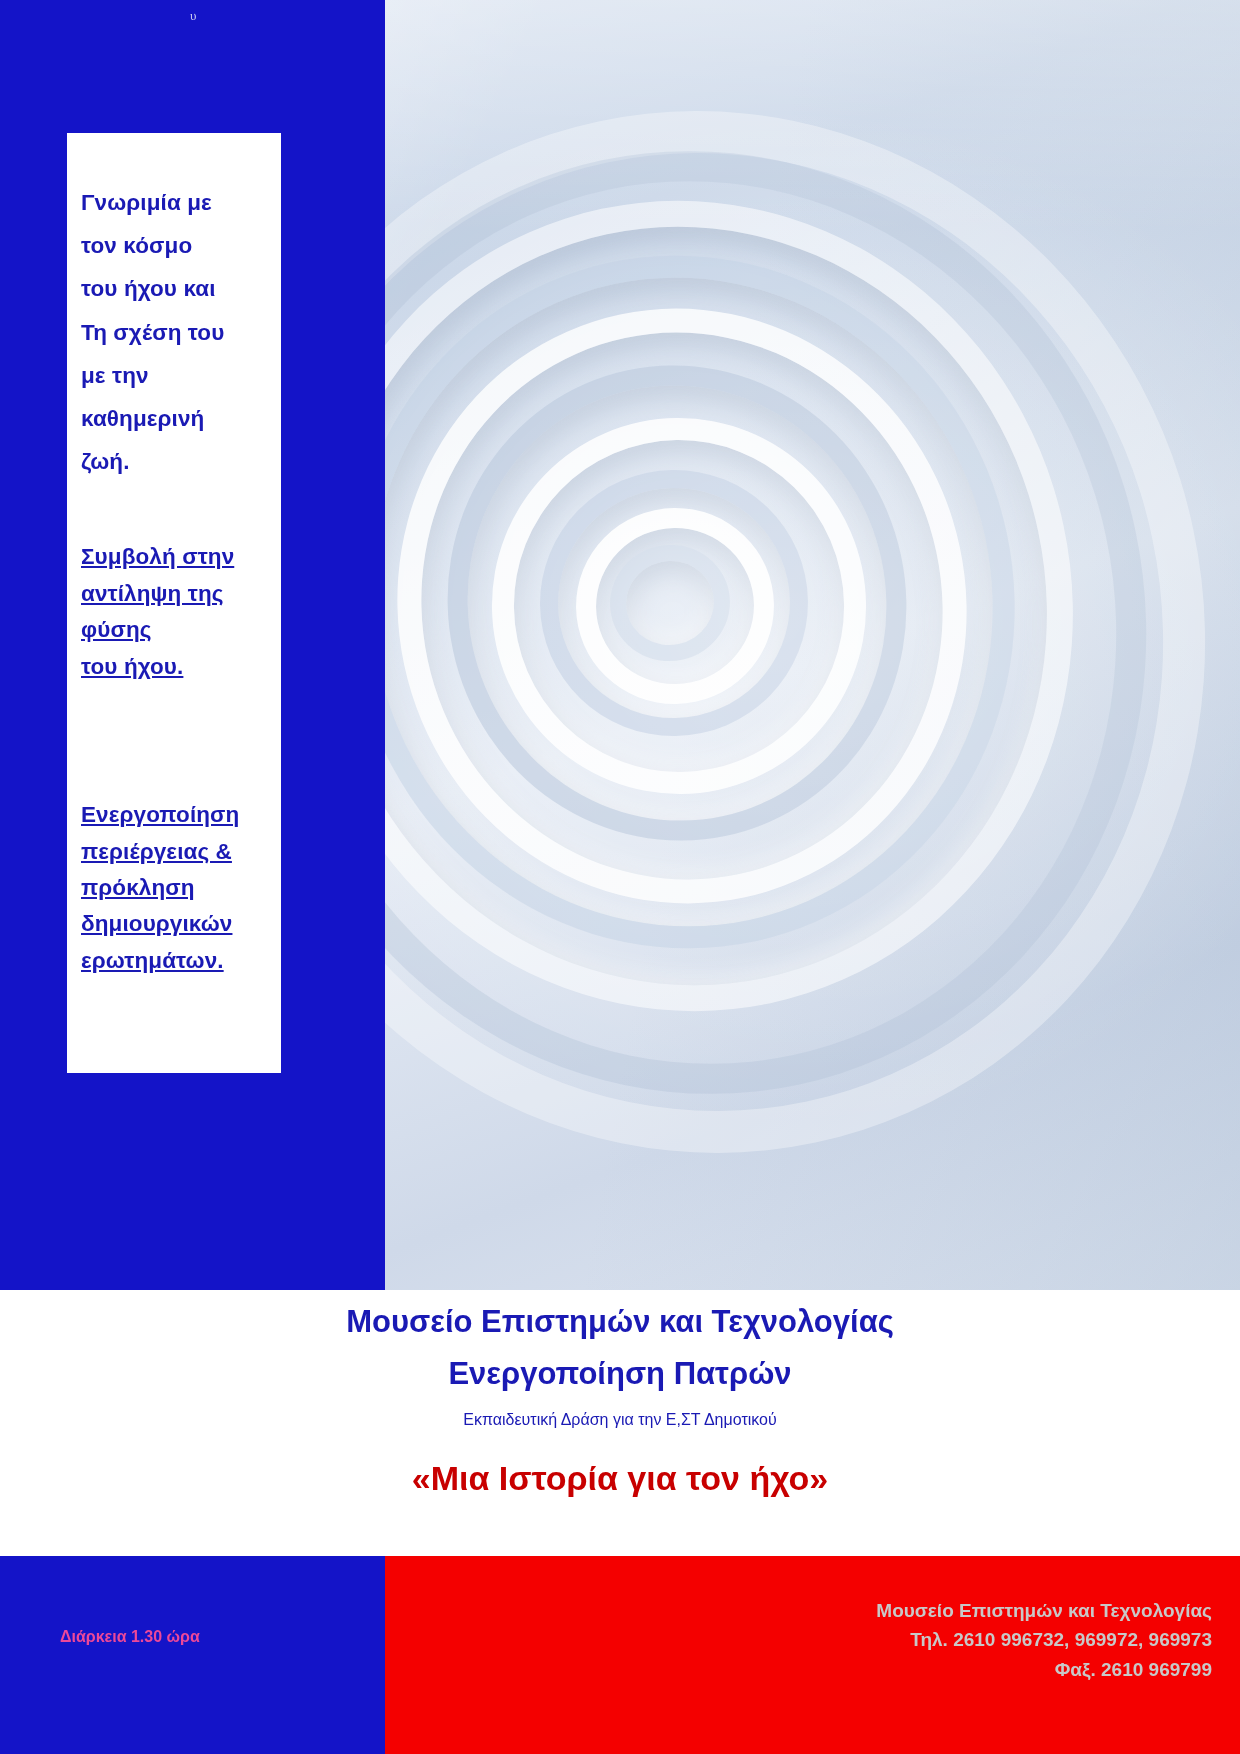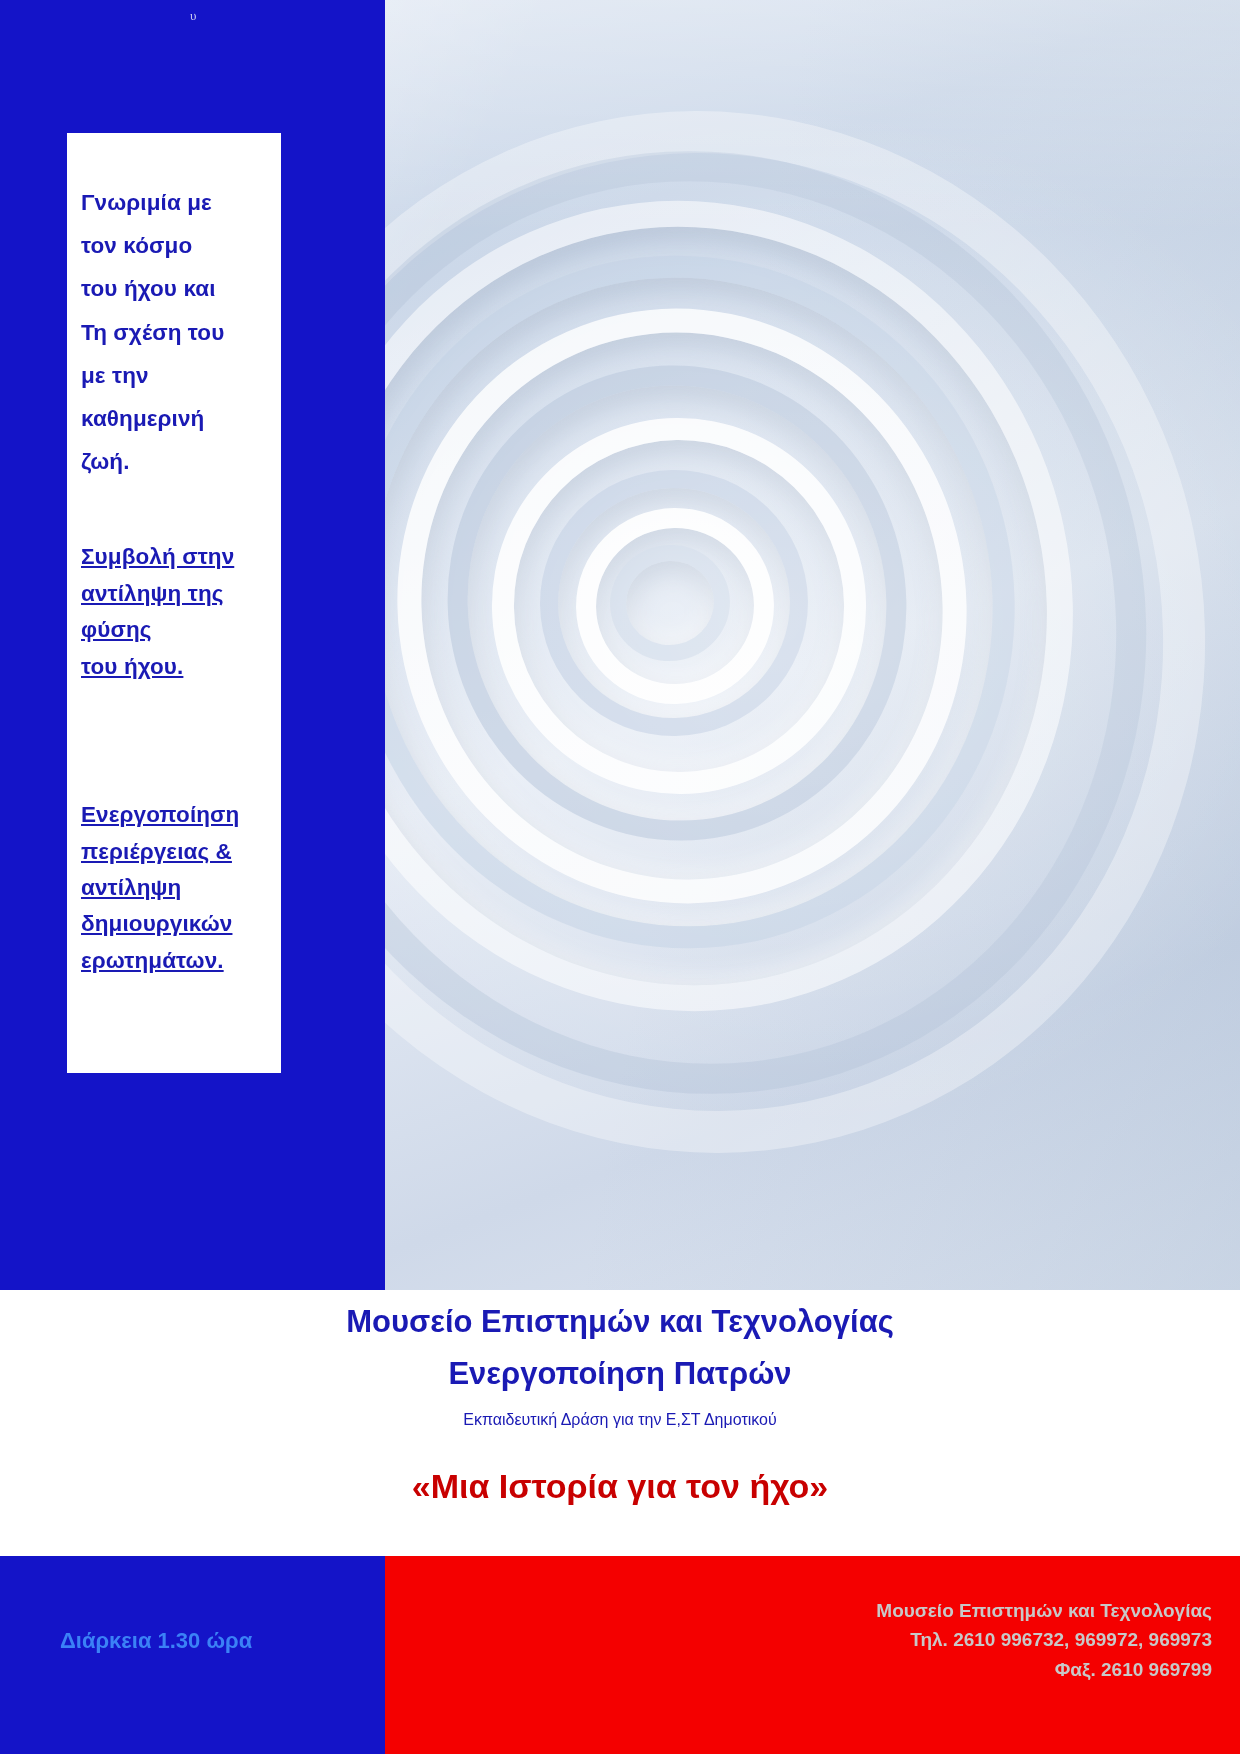--- a/index.html
+++ b/index.html
@@ -157,21 +157,21 @@
   .mid .m-sub {
     color: #1a1ab4;
     font-size: 16px;
     margin: 0;
     padding-top: 18px;
   }
   .mid .m-headline {
     color: #c80000;
     font-weight: bold;
     font-size: 34px;
-    margin: 12px;
+    margin: 4px;
     padding-top: 26px;
   }
 
   
   .footer {
     position: absolute;
     left: 0;
     top: 1556px;
     width: 1240px;
     height: 198px;
@@ -188,23 +188,23 @@
     left: 385px; top: 0;
     width: 855px;
     height: 198px;
     background: #f40000;
   }
   .duration {
     position: absolute;
     left: 60px;
     top: 72px;
     width: 300px;
-    color: #3b82f6;
-    font-weight: bold;
-    font-size: 22px;
+    color: #ec4899;
+    font-weight: bold;
+    font-size: 16px;
   }
   .contact {
     position: absolute;
     right: 0; top: 0;
     width: 855px;
     padding: 40px 28px 0 0;
     box-sizing: border-box;
     text-align: right;
     color: #c8c8c8;
     font-weight: bold;
@@ -254,21 +254,21 @@
       <p>αντίληψη  της</p>
       <p>φύσης</p>
       <p>του ήχου.</p>
     </div>
 
     <div class="gap-b"></div>
 
     <div class="blk-tight">
       <p>Ενεργοποίηση</p>
       <p>περιέργειας &amp;</p>
-      <p>αντίληψη</p>
+      <p>πρόκληση</p>
       <p>δημιουργικών</p>
       <p>ερωτημάτων.</p>
     </div>
   </div>
 
   <div class="mid">
     <p class="m-title">Μουσείο Επιστημών και Τεχνολογίας</p>
     <p class="m-title">Ενεργοποίηση Πατρών</p>
     <p class="m-sub">Εκπαιδευτική Δράση για την Ε,ΣΤ Δημοτικού</p>
     <p class="m-headline">«Μια Ιστορία για τον ήχο»</p>

